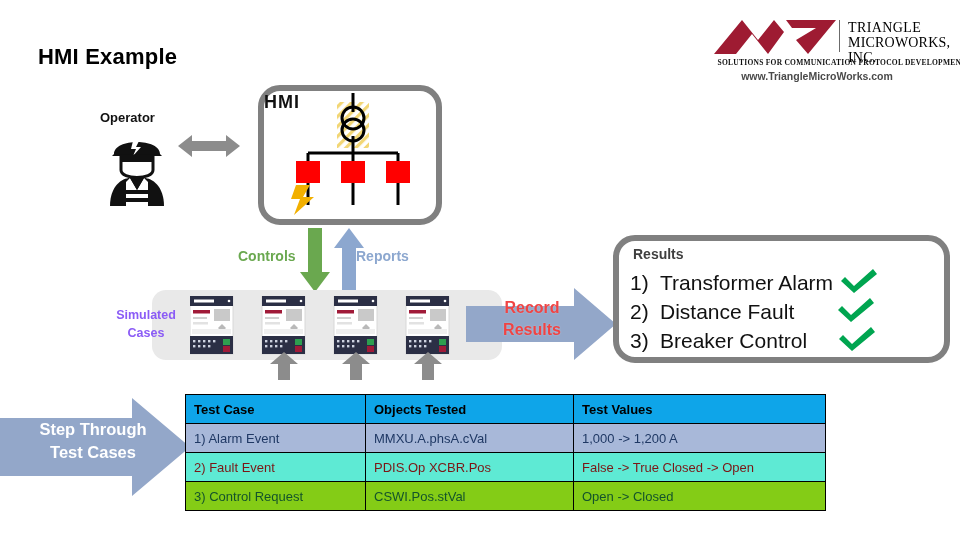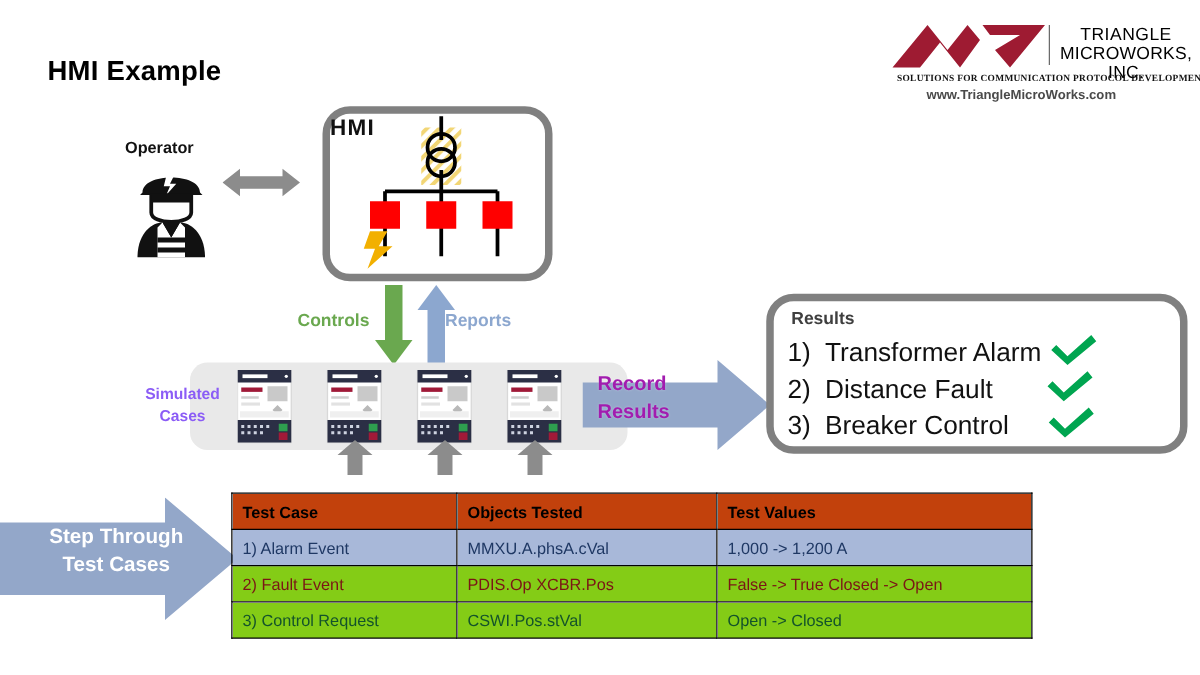--- a/index.html
+++ b/index.html
@@ -13,21 +13,21 @@
   #page-title{
     left:38px;top:44px;font-size:22px;font-weight:bold;color:#000;
     letter-spacing:.2px;
   }
 
   
   #logo{left:676px;top:14px;width:276px;height:70px;}
   #logo .mark{position:absolute;left:36px;top:4px;}
   #logo .wordmark{
     position:absolute;left:172px;top:6px;color:#000;
-    font-family:Liberation Sans, sans-serif;line-height:1.08;text-align:center;
+    font-family:Liberation Serif, serif;line-height:1.08;
   }
   #logo .wm1{font-size:14px;letter-spacing:.4px;}
   #logo .wm2{font-size:14px;letter-spacing:.2px;}
   #logo .divider{position:absolute;left:163px;top:6px;width:1px;height:32px;background:#6b6b6b;}
   #logo .tagline{
     position:absolute;left:18px;top:44px;width:250px;text-align:center;
     font-family:"Liberation Serif",serif;font-size:7.5px;font-weight:bold;
     color:#111;letter-spacing:.25px;margin-left:23px;
   }
   #logo .url{
@@ -60,21 +60,21 @@
   #ied-label{
     left:96px;top:306px;width:100px;text-align:center;font-size:12.5px;font-weight:bold;
     color:#8b5cf6;line-height:1.45;
   }
   #ied-devices{left:190px;top:296px;}
   #ied-uparrows{left:190px;top:352px;}
 
   
   #record-arrow{left:466px;top:288px;}
   #record-label{
-    left:478px;top:297px;width:108px;text-align:left;color:#a21caf;font-size:16px;
+    left:478px;top:297px;width:108px;text-align:center;color:#ef4444;font-size:16px;
     font-weight:bold;line-height:1.35;
     text-shadow:0 0 2px rgba(255,255,255,.35);
   }
 
   
   #results-box{
     left:613px;top:235px;width:337px;height:128px;
     border:6px solid #808080;border-radius:22px;background:#fff;box-sizing:border-box;
   }
   #results-title{left:633px;top:246px;font-size:14px;font-weight:bold;color:#3f3f3f;}
@@ -93,26 +93,26 @@
 
   
   #test-table{
     left:185px;top:394px;width:640px;border-collapse:collapse;
     font-size:13px;table-layout:fixed;
   }
   #test-table th,#test-table td{
     border:1.5px solid #000;padding:5px 8px;text-align:left;height:18px;
     overflow:hidden;white-space:nowrap;
   }
-  #test-table th{background:#c2410c;color:#000;font-weight:bold;font-size:13px;}
+  #test-table th{background:#0ea5e9;color:#000;font-weight:bold;font-size:13px;}
   #test-table col.c1{width:180px;}
   #test-table col.c2{width:208px;}
   #test-table col.c3{width:252px;}
   tr.row-alarm td{background:#a8b8d9;color:#1f3864;}
-  tr.row-fault td{background:#84cc16;color:#7b1616;}
+  tr.row-fault td{background:#5eead4;color:#7b1616;}
   tr.row-control td{background:#84cc16;color:#14532b;}
   tr.row-alarm td{border-color:#1f3864;}
   tr.row-fault td{border-color:#7b1616;}
   tr.row-control td{border-color:#14532b;}
   #test-table tr.head th{border-color:#000;}
 </style>
 </head>
 <body>
 
 <div class="abs" id="page-title">HMI Example</div>

